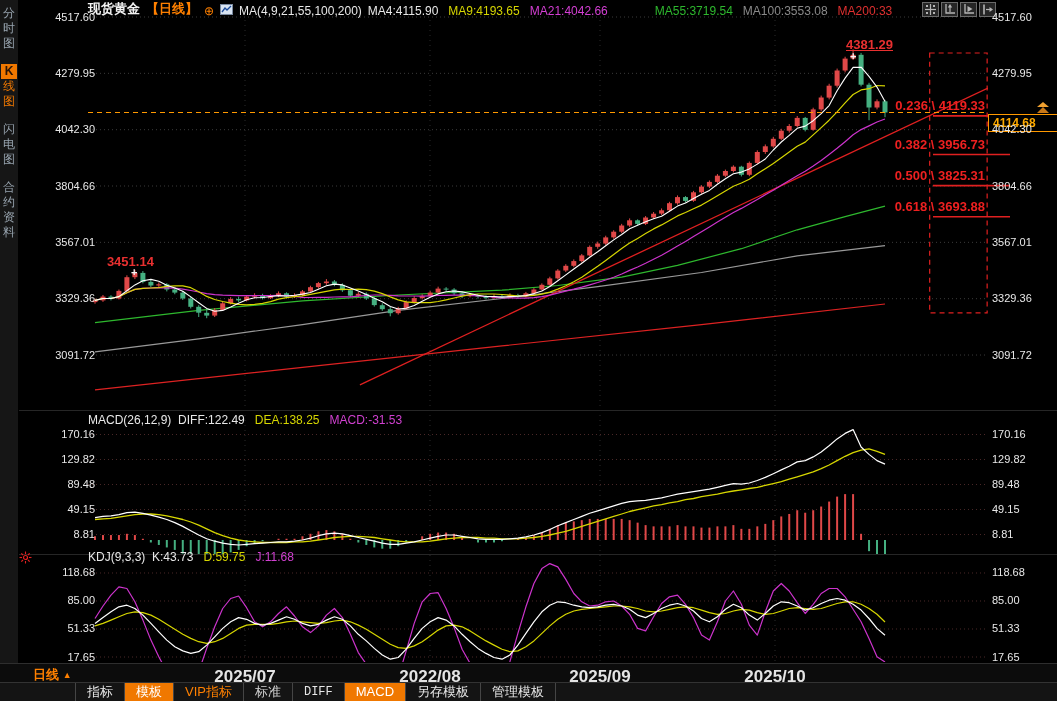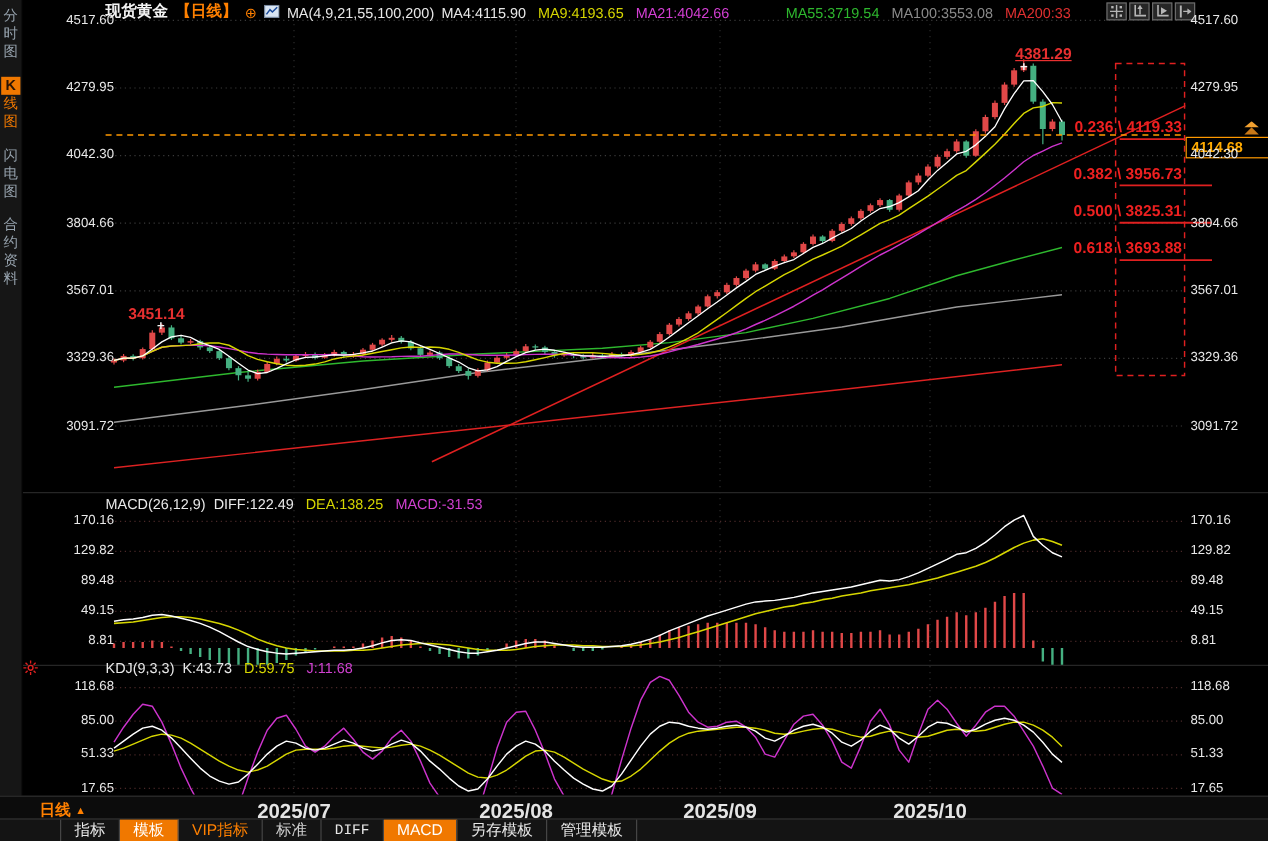--- a/index.html
+++ b/index.html
@@ -34,21 +34,21 @@
   .ind-head .w{color:#e8e8e8;} .ind-head .y{color:#d6d600;} .ind-head .m{color:#d040d0;}
   
   #price-box{position:absolute;left:988px;width:64px;height:16px;background:#000;border:1px solid #ff9900;
              color:#ffaa00;font-weight:bold;font-size:12px;line-height:16px;padding-left:4px;}
   
   #date-row{position:absolute;left:0;top:663px;width:1057px;height:19px;background:#0c0c0c;border-top:1px solid #2e2e2e;}
   #period-sel{position:absolute;left:33px;top:2px;color:#ff8000;font-weight:bold;font-size:13px;cursor:pointer;}
   #period-sel .tri{font-size:9px;position:relative;top:-1px;}
   .date-lab{position:absolute;top:3px;transform:translateX(-50%);color:#e4e4e4;font-weight:bold;font-size:17px;}
   #toolbar{position:absolute;left:0;top:682px;width:1057px;height:19px;background:#141414;border-top:1px solid #333;
-           display:flex;align-items:stretch;padding-left:50px;box-sizing:border-box;}
+           display:flex;align-items:stretch;padding-left:75px;box-sizing:border-box;}
   .tool-tab{font-size:13px;color:#e8e8e8;line-height:18px;padding:0 11px;border-right:1px solid #454545;cursor:pointer;white-space:nowrap;}
   .tool-tab:first-child{border-left:1px solid #454545;}
   .tool-tab.active{background:#f07800;color:#fff;}
   .tool-tab.vip{color:#ff8000;}
   .tool-tab.dim{color:#d0d0d0;}
   .tool-tab.mono{font-family:"Liberation Mono",monospace;font-size:12px;}
   #watermark{position:absolute;left:888px;top:644px;font-size:33px;letter-spacing:2px;color:#ccd4dc;opacity:.9;}
   .dash-mark{position:absolute;top:686px;width:34px;border-top:2px dashed #dcdcdc;}
   #sun-icon{position:absolute;left:19px;top:550px;}
 </style>
@@ -571,21 +571,21 @@
       <div class="axlab right" style="top: 622.495px;">51.33</div>
       <div class="axlab left" style="top: 650.5px;">17.65</div>
       <div class="axlab right" style="top: 650.5px;">17.65</div>
     </div>
 
   <div id="date-row">
     <span id="period-sel">
       <span>日线</span>
       <span class="tri">▲</span>
     </span>
-    <span id="date-labs"><span class="date-lab" style="left: 245px;">2025/07</span><span class="date-lab" style="left: 430px;">2025/08</span><span class="date-lab" style="left: 600px;">2025/09</span><span class="date-lab" style="left: 775px;">2025/10</span></span>
+    <span id="date-labs"><span class="date-lab" style="left: 245px;">2025/07</span><span class="date-lab" style="left: 430px;">2022/08</span><span class="date-lab" style="left: 600px;">2025/09</span><span class="date-lab" style="left: 775px;">2025/10</span></span>
   </div>
 
   <div class="dash-mark" style="left:712px"></div>
   <div class="dash-mark" style="left:770px"></div>
 
 
   <div id="toolbar">
       <span class="tool-tab">指标</span>
       <span class="tool-tab active">模板</span>
       <span class="tool-tab vip">VIP指标</span>

